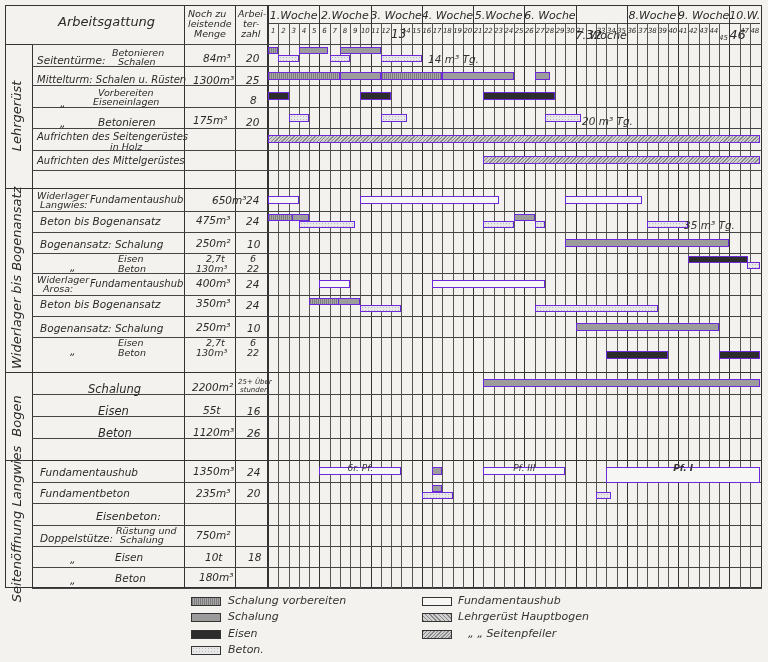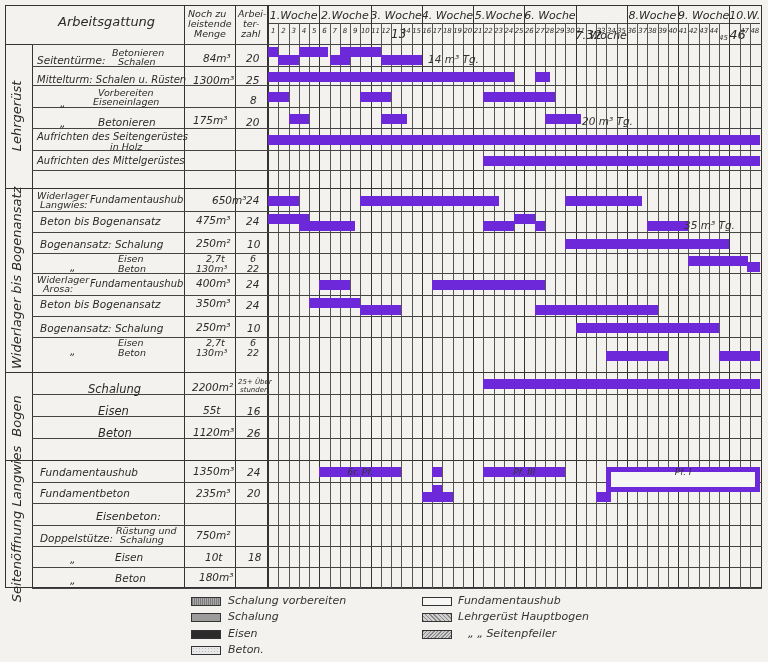--- a/index.html
+++ b/index.html
@@ -7,21 +7,21 @@
   .frame{position:absolute;left:5px;top:5px;width:757px;height:583px;border:1.5px solid #333;box-sizing:border-box;}
   .hline{position:absolute;height:0;border-top:1px solid #444;}
   .vline{position:absolute;width:0;border-left:1px solid #555;}
   .vline.thick{border-left:1.6px solid #333;}
   .txt{position:absolute;font-family:"DejaVu Sans",sans-serif;font-style:italic;color:#2a2a2a;white-space:nowrap;}
   .hdr{font-size:13px;}
   .small{font-size:9.5px;line-height:9px;}
   .tiny{font-size:7px;}
   .cell{font-size:10.5px;}
   .vert{position:absolute;transform:rotate(-90deg);transform-origin:center center;font-family:"DejaVu Sans",sans-serif;font-style:italic;font-size:13px;white-space:nowrap;text-align:center;}
-  .bar{position:absolute;box-sizing:border-box;border:5px solid #6d28d9;}
+  .bar{position:absolute;box-sizing:border-box;border:1px solid #6d28d9;}
   .b-schalung_vorb{background:repeating-linear-gradient(90deg,#7c7c7c 0 1px,#a8a8a8 1px 2px);}
   .b-schalung{background:#9c9c9c;}
   .b-eisen{background:#2c2c2c;}
   .b-beton{background:radial-gradient(circle,#bbb 0.6px,transparent 0.9px) 0 0/3px 3px,#e8e8e8;}
   .b-fundament{background:#f6f6f4;}
   .b-hauptbogen{background:repeating-linear-gradient(45deg,#888 0 1px,#d0d0d0 1px 3px);}
   .b-seitenpfeiler{background:repeating-linear-gradient(135deg,#888 0 1px,#cfcfcf 1px 2.5px);}
   .note{position:absolute;font-family:"DejaVu Sans",sans-serif;font-style:italic;font-size:10.5px;color:#333;white-space:nowrap;}
   .legend-sw{position:absolute;width:30px;height:9px;border:1px solid #333;box-sizing:border-box;}
   .legend-lbl{position:absolute;font-family:"DejaVu Sans",sans-serif;font-style:italic;font-size:11px;color:#333;white-space:nowrap;}
@@ -223,21 +223,21 @@
     <div class="bar b-eisen" style="left:606.25px;top:350.5px;width:61.499999999999986px;height:8px;"></div>
     <div class="bar b-eisen" style="left:719px;top:350.5px;width:40.999999999999986px;height:8px;"></div>
     <div class="bar b-schalung" style="left:483.25px;top:379px;width:276.74999999999994px;height:8px;"></div>
     <div class="bar b-fundament" style="left:319.25px;top:467px;width:82.00000000000001px;height:8px;">
       <span style="position:absolute;left:50%;top:-5px;transform:translateX(-50%);font-family:&quot;DejaVu Sans&quot;,sans-serif;font-style:italic;font-size:9px;color:#333;white-space:nowrap;">6r. Pf.</span>
     </div>
     <div class="bar b-schalung" style="left:432px;top:467px;width:10.249999999999986px;height:8px;"></div>
     <div class="bar b-fundament" style="left:483.25px;top:467px;width:81.99999999999999px;height:8px;">
       <span style="position:absolute;left:50%;top:-5px;transform:translateX(-50%);font-family:&quot;DejaVu Sans&quot;,sans-serif;font-style:italic;font-size:9px;color:#333;white-space:nowrap;">Pf. III</span>
     </div>
-    <div class="bar b-fundament" style="left:606.25px;top:467px;width:153.75px;height:25px;">
+    <div class="bar b-fundament" style="left:606.25px;top:467px;width:153.75px;height:16px;font-weight:bold;">
       <span style="position:absolute;left:50%;top:-5px;transform:translateX(-50%);font-family:&quot;DejaVu Sans&quot;,sans-serif;font-style:italic;font-size:9px;color:#333;white-space:nowrap;">Pf. I</span>
     </div>
     <div class="bar b-schalung" style="left:432px;top:485px;width:10.249999999999986px;height:7px;"></div>
     <div class="bar b-beton" style="left:421.75px;top:492px;width:30.749999999999986px;height:7px;"></div>
     <div class="bar b-beton" style="left:596px;top:492px;width:15.374999999999986px;height:7px;"></div>
   </div>
 
 <div class="vert" style="left:-28px;top:108px;width:90px;height:16px;">Lehrgerüst</div>
 <div class="vert" style="left:-72px;top:272px;width:178px;height:16px;">Widerlager bis Bogenansatz</div>
 <div class="vert" style="left:-12px;top:408px;width:58px;height:16px;">Bogen</div>

